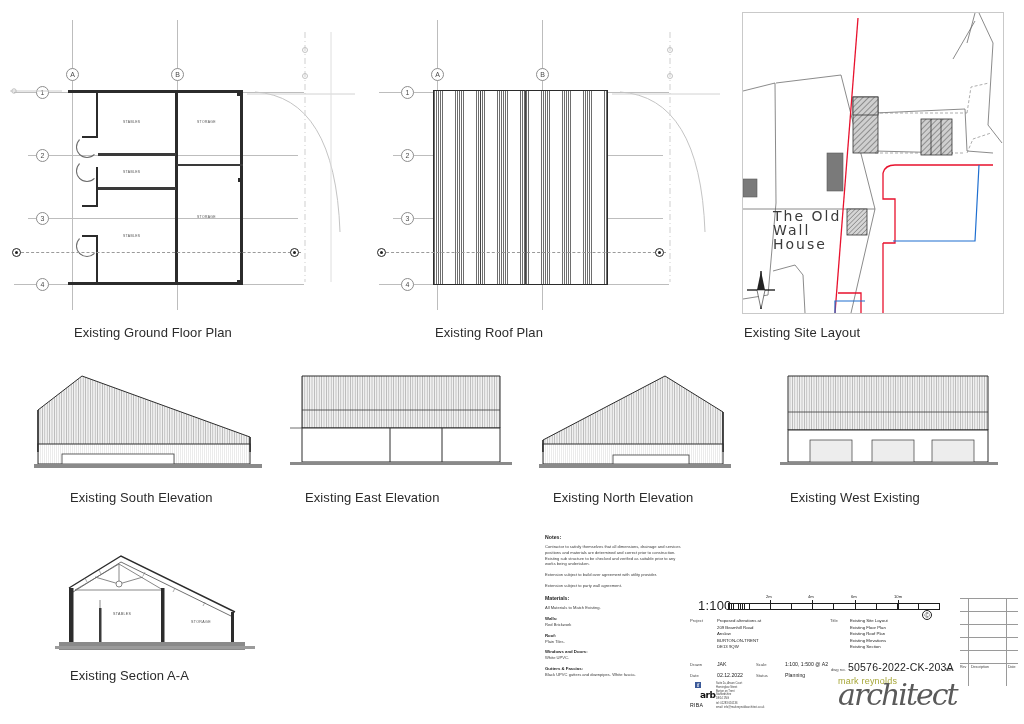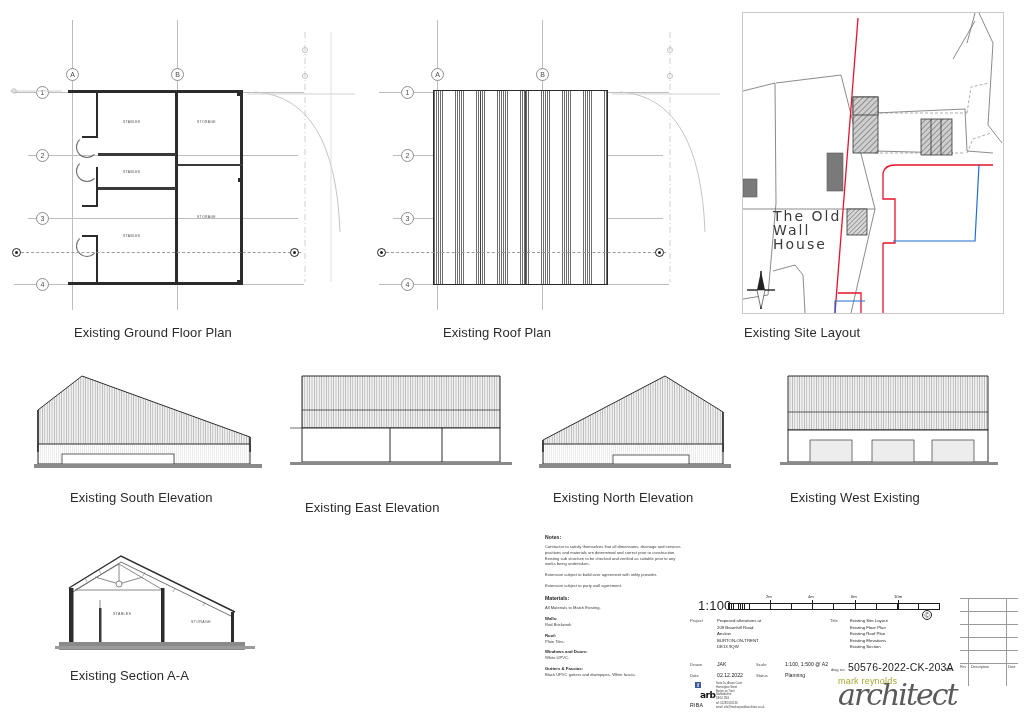--- a/index.html
+++ b/index.html
@@ -308,21 +308,21 @@
     <div class="sec-marker" style="left:2px;top:236px;"></div>
     <div class="sec-marker" style="left:280px;top:236px;"></div>
     <svg width="120" height="260" style="position:absolute;left:235px;top:20px;">
       <path d="M10 60 Q 90 65 95 200" stroke="#c4c4c4" stroke-width="1" fill="none"></path>
       <path d="M2 62 L 110 62" stroke="#d2d2d2" stroke-width="1" fill="none"></path>
       <line x1="60" y1="0" x2="60" y2="250" stroke="#cfcfcf" stroke-width="1" stroke-dasharray="6 3 1 3"></line>
       <circle cx="60" cy="18" r="2.5" stroke="#c2c2c2" fill="none"></circle>
       <circle cx="60" cy="44" r="2.5" stroke="#c2c2c2" fill="none"></circle>
     </svg>
   </div>
-  <div class="caption" style="left:435px;top:325px;margin-left:8px;">Existing Roof Plan</div>
+  <div class="caption" style="left:435px;top:325px;">Existing Roof Plan</div>
 
   <div class="site">
     <svg width="260" height="300">
 
       <g stroke="#6d6d6d" stroke-width="0.8" fill="none">
         <path d="M0 78 L 32 70 L 33 190 L 25 282 L 0 286"></path>
         <path d="M33 70 L 98 62 L 132 196 L 108 300"></path>
         <path d="M132 100 L 222 96 L 224 138 L 250 140"></path>
         <path d="M132 138 L 210 140"></path>
         <path d="M224 30 L 232 0"></path>
@@ -410,21 +410,21 @@
     <svg width="230" height="112">
       <polygon points="12,8 210,8 210,60 12,60" fill="url(#vr)" stroke="#2c2c2c" stroke-width="1"></polygon>
       <line x1="12" y1="42" x2="210" y2="42" stroke="#3a3a3a" stroke-width="0.8"></line>
       <rect x="12" y="60" width="198" height="34" fill="#ffffff" stroke="#2c2c2c" stroke-width="1"></rect>
       <line x1="100" y1="60" x2="100" y2="94" stroke="#2c2c2c" stroke-width="1"></line>
       <line x1="152" y1="60" x2="152" y2="94" stroke="#2c2c2c" stroke-width="1"></line>
       <rect x="0" y="94" width="222" height="3" fill="#8a8a8a"></rect>
       <line x1="0" y1="60" x2="12" y2="60" stroke="#4a4a4a" stroke-width="0.8"></line>
     </svg>
   </div>
-  <div class="caption" style="left:305px;top:490px;margin-top:10px;">Existing East Elevation</div>
+  <div class="caption" style="left:305px;top:490px;">Existing East Elevation</div>
 
   <div class="elev" style="left:535px;top:362px;width:200px;height:115px;">
     <svg width="200" height="115">
       <polygon points="8,78 130,14 188,50 188,90 8,90" fill="url(#vr)" stroke="#2c2c2c" stroke-width="1"></polygon>
       <rect x="8" y="82" width="180" height="20" fill="url(#vb)" stroke="#2c2c2c" stroke-width="1"></rect>
       <rect x="78" y="93" width="76" height="9" fill="#ffffff" stroke="#3a3a3a" stroke-width="0.8"></rect>
       <rect x="4" y="102" width="192" height="4" fill="#8a8a8a"></rect>
       <line x1="8" y1="78" x2="8" y2="90" stroke="#2c2c2c" stroke-width="1.4"></line>
       <line x1="188" y1="50" x2="188" y2="90" stroke="#2c2c2c" stroke-width="1.4"></line>
     </svg>

